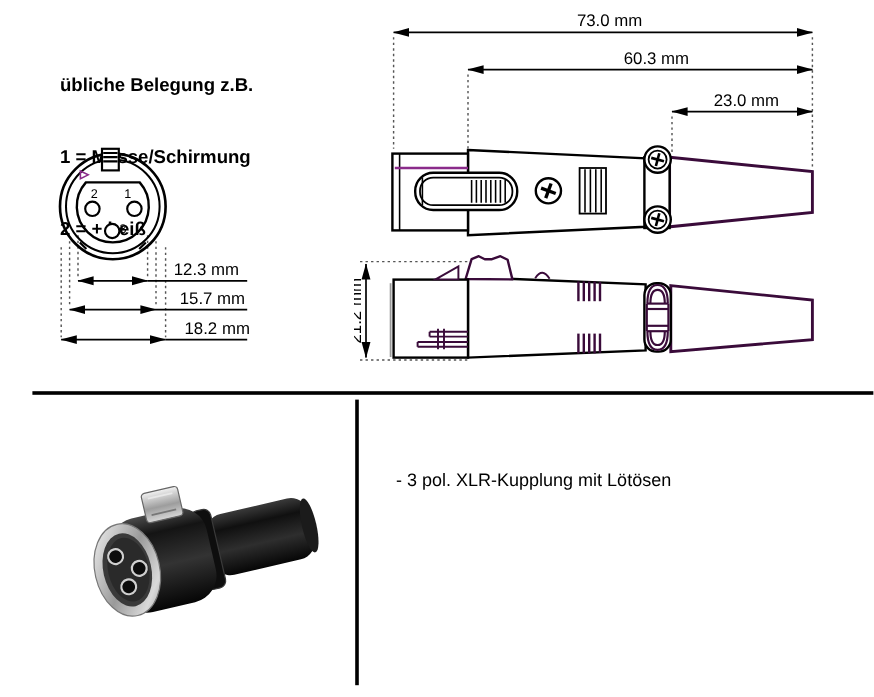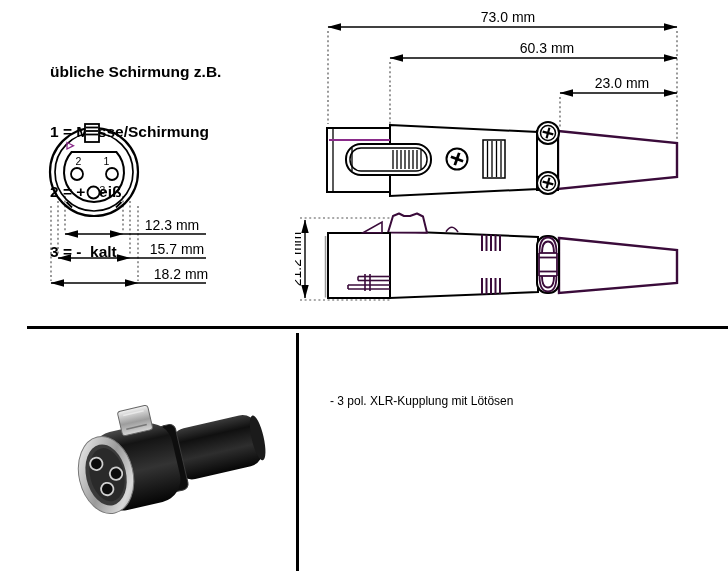--- a/index.html
+++ b/index.html
@@ -1,35 +1,34 @@
 <!DOCTYPE html>
 <html><head>
 <meta charset="utf-8">
 <style>
   html,body{margin:0;padding:0;background:#fff;}
   body{width:728px;height:581px;position:relative;overflow:hidden;
        font-family:"Liberation Sans",sans-serif;color:#000;}
   .abs{position:absolute;}
   .pin-text{left:50px;top:22px;font-size:15.5px;font-weight:bold;line-height:20px;white-space:pre;}
-  .features{left:330px;top:393px;font-size:12px;}
+  .features{left:330px;top:393px;font-size:15px;}
   .features .feat{line-height:16px;margin-bottom:21px;white-space:pre;}
   .hdivider{left:27px;top:326px;width:701px;height:3px;background:#000;}
   .vdivider{left:296px;top:333px;width:3px;height:238px;background:#000;}
   svg text{font-family:"Liberation Sans",sans-serif;}
   svg .dimlbl{font-size:14px;fill:#000;}
   svg .pinlbl{font-size:10.5px;fill:#000;}
 </style>
 </head>
 <body>
 
 <div class="abs pin-text">
-  <div>übliche Schirmung z.B.</div>
+  <div>übliche Belegung z.B.</div>
   <div>1 = Masse/Schirmung</div>
   <div>2 = + heiß</div>
-  <div>3 = -  kalt</div>
 </div>
 
 <svg class="abs" style="left:28px;top:110px" width="232" height="185" viewBox="28 110 232 185">
   <defs>
     <marker id="arrB" markerUnits="userSpaceOnUse" markerWidth="14" markerHeight="9" refX="13" refY="4.5" orient="auto-start-reverse">
       <path d="M0,0.8 L13.5,4.5 L0,8.2 Z" fill="#000"></path>
     </marker>
   </defs>
 
   <g stroke="#555" stroke-width="1.2" stroke-dasharray="2 2.6">

